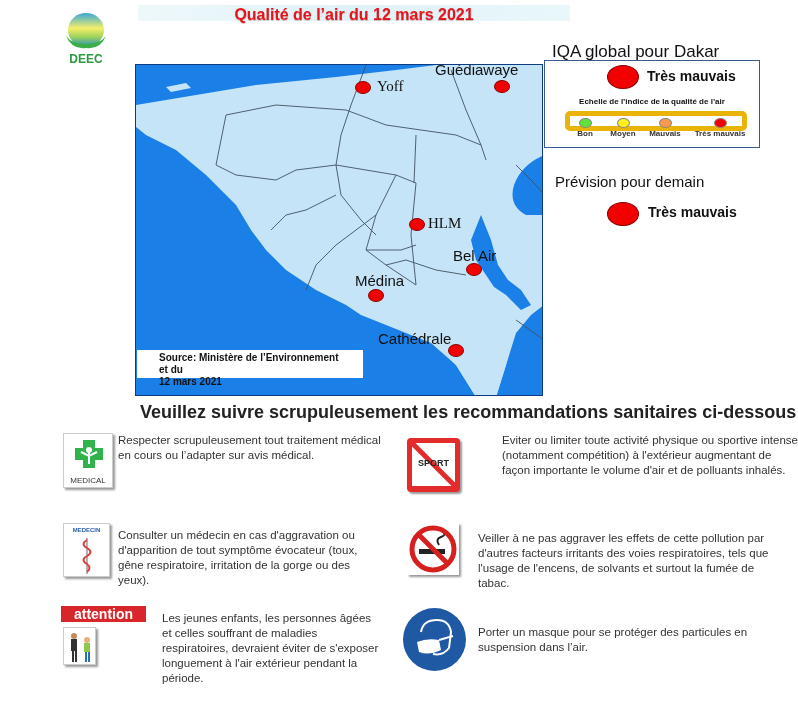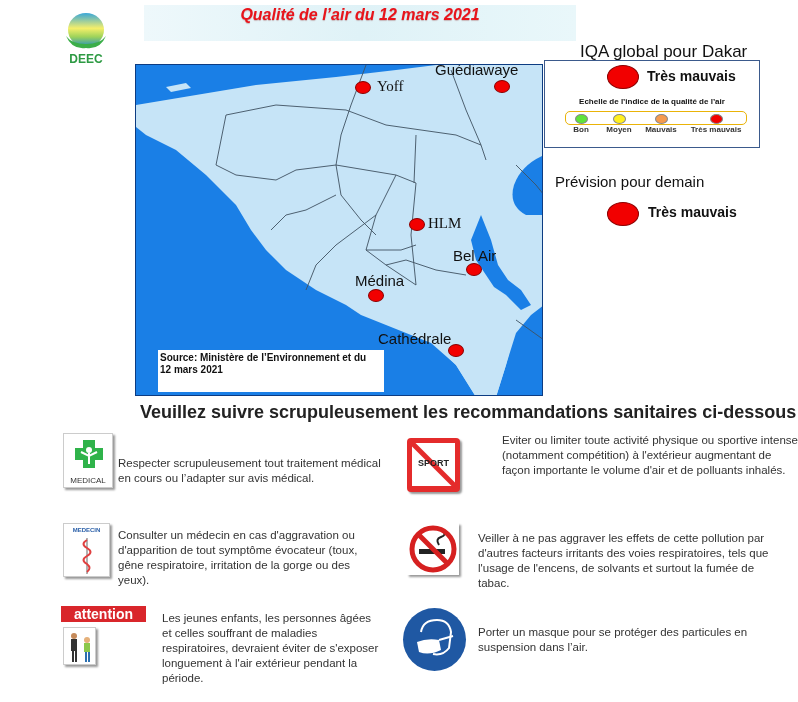--- a/index.html
+++ b/index.html
@@ -3,49 +3,48 @@
   <meta charset="utf-8">
   <style>
     * { box-sizing: border-box; margin: 0; padding: 0; }
     body {
       width: 798px; height: 702px; background: #ffffff;
       font-family: "Liberation Sans", sans-serif; position: relative; overflow: hidden; color: #222;
     }
     .abs { position: absolute; }
     #logo { left: 62px; top: 10px; width: 48px; height: 56px; }
     #title-bar {
-      left: 144px; top: 5px; width: 432px; height: 36px;
+      left: 138px; top: 5px; width: 432px; height: 16px;
       background: linear-gradient(to right, #eef8fb, #dff2f7 50%, #e9f7fa);
       text-align: center;
-      font-style: italic;
     }
     #title-text {
       color: #e8141b; font-weight: bold; font-size: 16px; line-height: 20px;
       text-shadow: 0 1px 1px rgba(120,0,0,0.25);
     }
     .h-label { font-size: 17px; color: #111; }
     #iqa-station-label { left: 148px; top: 42px; margin-top: 41px; }
     #map { left: 135px; top: 64px; width: 408px; height: 332px; background: #1a7fe6; border: 1px solid #0d3c82; overflow: hidden; }
     #map svg { position: absolute; left: 0; top: 0; }
     .station-label { position: absolute; font-size: 15px; color: #111; }
     #map-source {
-      position: absolute; left: 22px; top: 285px; width: 226px; height: 42px;
-      background: #fff; font-size: 10px; font-weight: bold; line-height: 12px; padding: 2px 2px; color: #111;
-    }
-    #global-label { left: 552px; top: 42px; margin-left: 28px; }
+      position: absolute; left: 1px; top: 285px; width: 226px; height: 28px;
+      background: #fff; font-size: 10px; font-weight: bold; line-height: 12px; padding: 2px 22px; color: #111;
+    }
+    #global-label { left: 552px; top: 42px; }
     #global-box {
       left: 544px; top: 60px; width: 216px; height: 88px;
       border: 1.5px solid #3b5a8c; background: #fff;
     }
     .big-dot { position: absolute; width: 32px; height: 24px; border-radius: 50%; background: #f20000; border: 1px solid #8b0000; }
     .big-label { position: absolute; font-weight: bold; font-size: 14px; color: #111; }
     #scale-title { position: absolute; left: 0; width: 100%; top: 36px; text-align: center; font-size: 8px; font-weight: bold; color: #111; }
     #scale-box {
-      position: absolute; left: 20px; top: 50px; width: 182px; height: 14px;
-      border: 1px solid #eab308; border-radius: 5px;
+      position: absolute; left: 20px; top: 50px; width: 182px; height: 20px;
+      border: 5px solid #eab308; border-radius: 5px;
     }
     .scale-item { position: absolute; top: 1px; text-align: center; font-size: 8px; font-weight: bold; color: #333; }
     .scale-dot { width: 13px; height: 10px; border-radius: 50%; margin: 1px auto 1px; border: 1px solid #888; }
     #forecast-label { left: 555px; top: 173px; font-size: 15px; }
     #recommend-title { left: 140px; top: 402px; font-size: 18px; font-weight: bold; color: #222; }
     .rec-icon { position: absolute; }
     .rec-text { position: absolute; font-size: 11.5px; line-height: 15px; color: #333; }
   </style>
 </head>
 <body>
@@ -148,21 +147,21 @@
 <div id="recommend-title" class="abs">Veuillez suivre scrupuleusement les recommandations sanitaires ci-dessous</div>
 
 <div class="rec-icon" style="left:63px;top:433px;width:50px;height:55px;background:#fff;border:1px solid #ccc;box-shadow:2px 2px 2px #999;">
   <svg width="50" height="40" viewBox="0 0 50 40">
     <path d="M19 6 H31 V14 H39 V26 H31 V34 H19 V26 H11 V14 H19 Z" fill="#2fb34a"></path>
     <circle cx="25" cy="16" r="3" fill="#fff"></circle>
     <path d="M25 19 L25 30 M17 18 L25 22 L33 18" stroke="#fff" stroke-width="2" fill="none"></path>
   </svg>
   <div style="position:absolute;bottom:2px;width:100%;text-align:center;font-size:8px;color:#333;">MEDICAL</div>
 </div>
-<div class="rec-text" style="left:118px;top:456px;width:265px;">Respecter scrupuleusement tout traitement médical en cours ou l’adapter sur avis médical.</div>
+<div class="rec-text" style="left:118px;top:433px;width:265px;">Respecter scrupuleusement tout traitement médical en cours ou l’adapter sur avis médical.</div>
 
 <div class="rec-icon" style="left:407px;top:438px;width:53px;height:54px;background:#e42b2b;border-radius:4px;box-shadow:2px 2px 2px #999;padding-left:16px;">
   <div style="position:absolute;left:5px;top:5px;width:43px;height:43px;background:#fff;"></div>
   <svg width="53" height="54" style="position:absolute;left:0;top:0;">
       <line x1="5" y1="5" x2="48" y2="48" stroke="#e42b2b" stroke-width="5"></line>
     </svg>
   <div style="position:absolute;left:0;top:20px;width:100%;text-align:center;font-size:9px;font-weight:bold;color:#222;">SPORT</div>
 </div>
 <div class="rec-text" style="left:502px;top:433px;width:300px;">Eviter ou limiter toute activité physique ou sportive intense (notamment compétition) à l'extérieur augmentant de façon importante le volume d'air et de polluants inhalés.</div>
 

